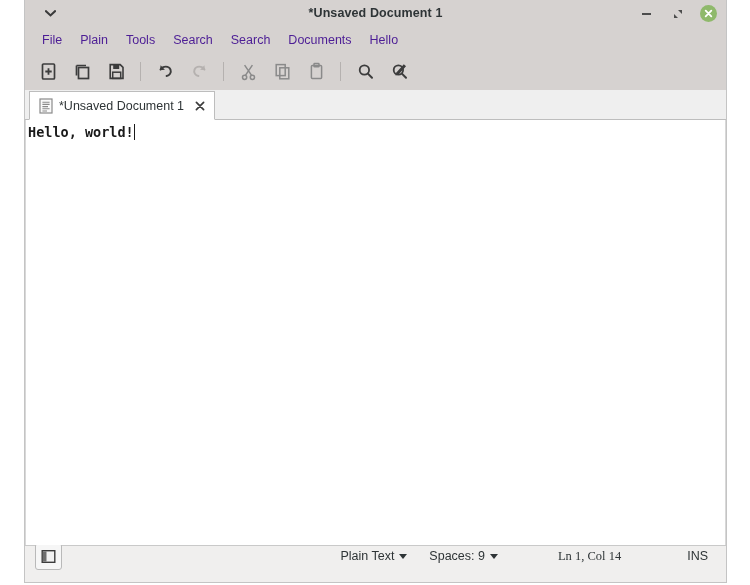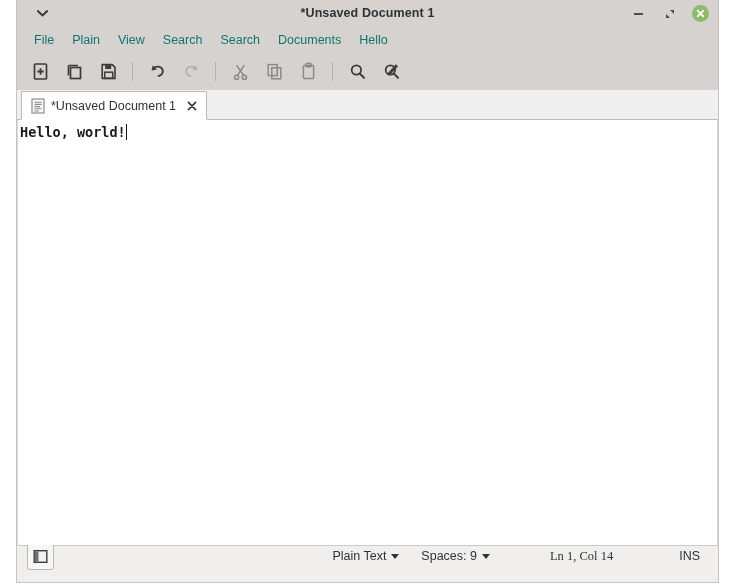--- a/index.html
+++ b/index.html
@@ -15,21 +15,21 @@
   #app {
     position: relative;
     width: 750px;
     height: 585px;
     background: #ffffff;
   }
 
   
   .window {
     position: absolute;
-    left: 16px;
+    left: 24px;
     top: 0px;
     width: 703px;
     height: 583px;
     background: #d6d6d6;
     border: 1px solid #c4c4c4;
     border-top: none;
     box-sizing: border-box;
     display: flex;
     flex-direction: column;
   }
@@ -102,21 +102,21 @@
   .menubar {
     height: 25px;
     background: #d6d2d0;
     display: flex;
     align-items: center;
     padding-left: 8px;
     flex: 0 0 auto;
   }
   .menu-item {
     font-size: 12.5px;
-    color: #0f766e;
+    color: #4c1d95;
     padding: 3px 9px;
     cursor: default;
     white-space: nowrap;
   }
 
   
   .toolbar {
     height: 38px;
     background: #d6d2d0;
     display: flex;
@@ -296,21 +296,21 @@
             </svg>
           </span>
         </div>
 
       </div>
     </div>
 
     <div class="menubar">
       <div class="menu-item">File</div>
       <div class="menu-item">Plain</div>
-      <div class="menu-item">View</div>
+      <div class="menu-item">Tools</div>
       <div class="menu-item">Search</div>
       <div class="menu-item">Search</div>
       <div class="menu-item">Documents</div>
       <div class="menu-item">Hello</div>
     </div>
 
     <div class="toolbar">
 
       <div class="tb-btn">
         <svg class="tb-icon" width="19" height="19" viewBox="0 0 19 19" aria-hidden="true">

